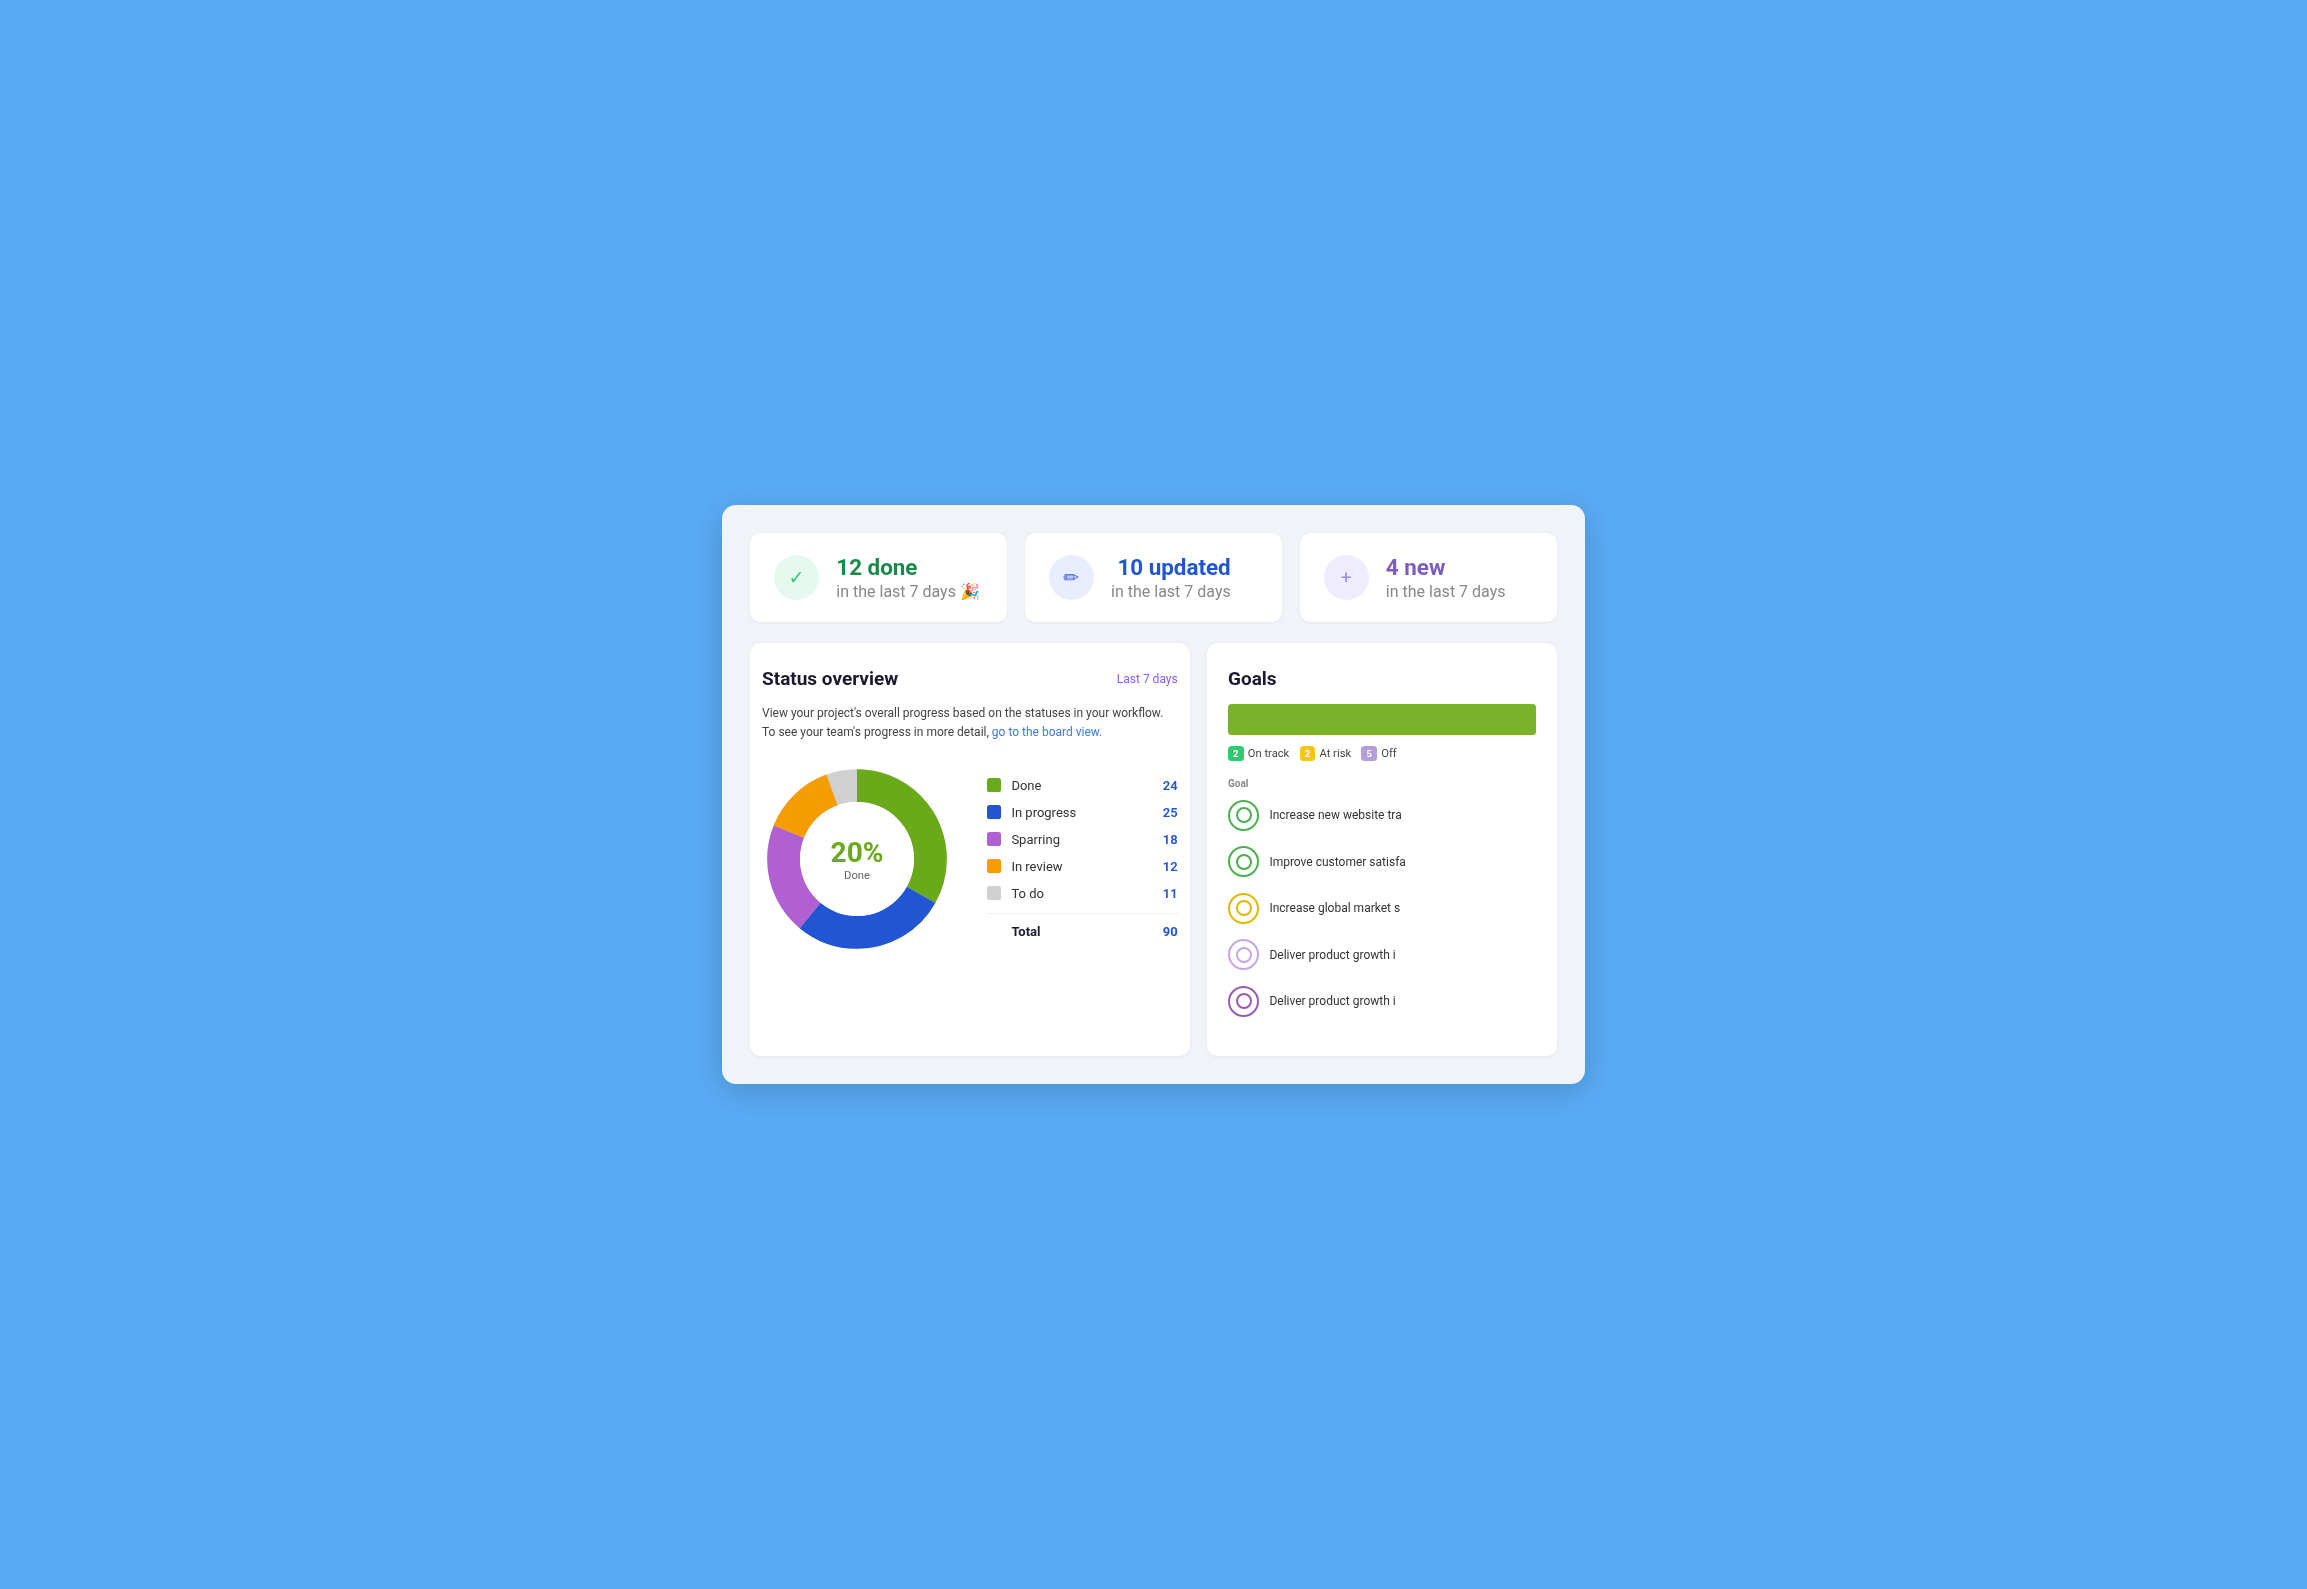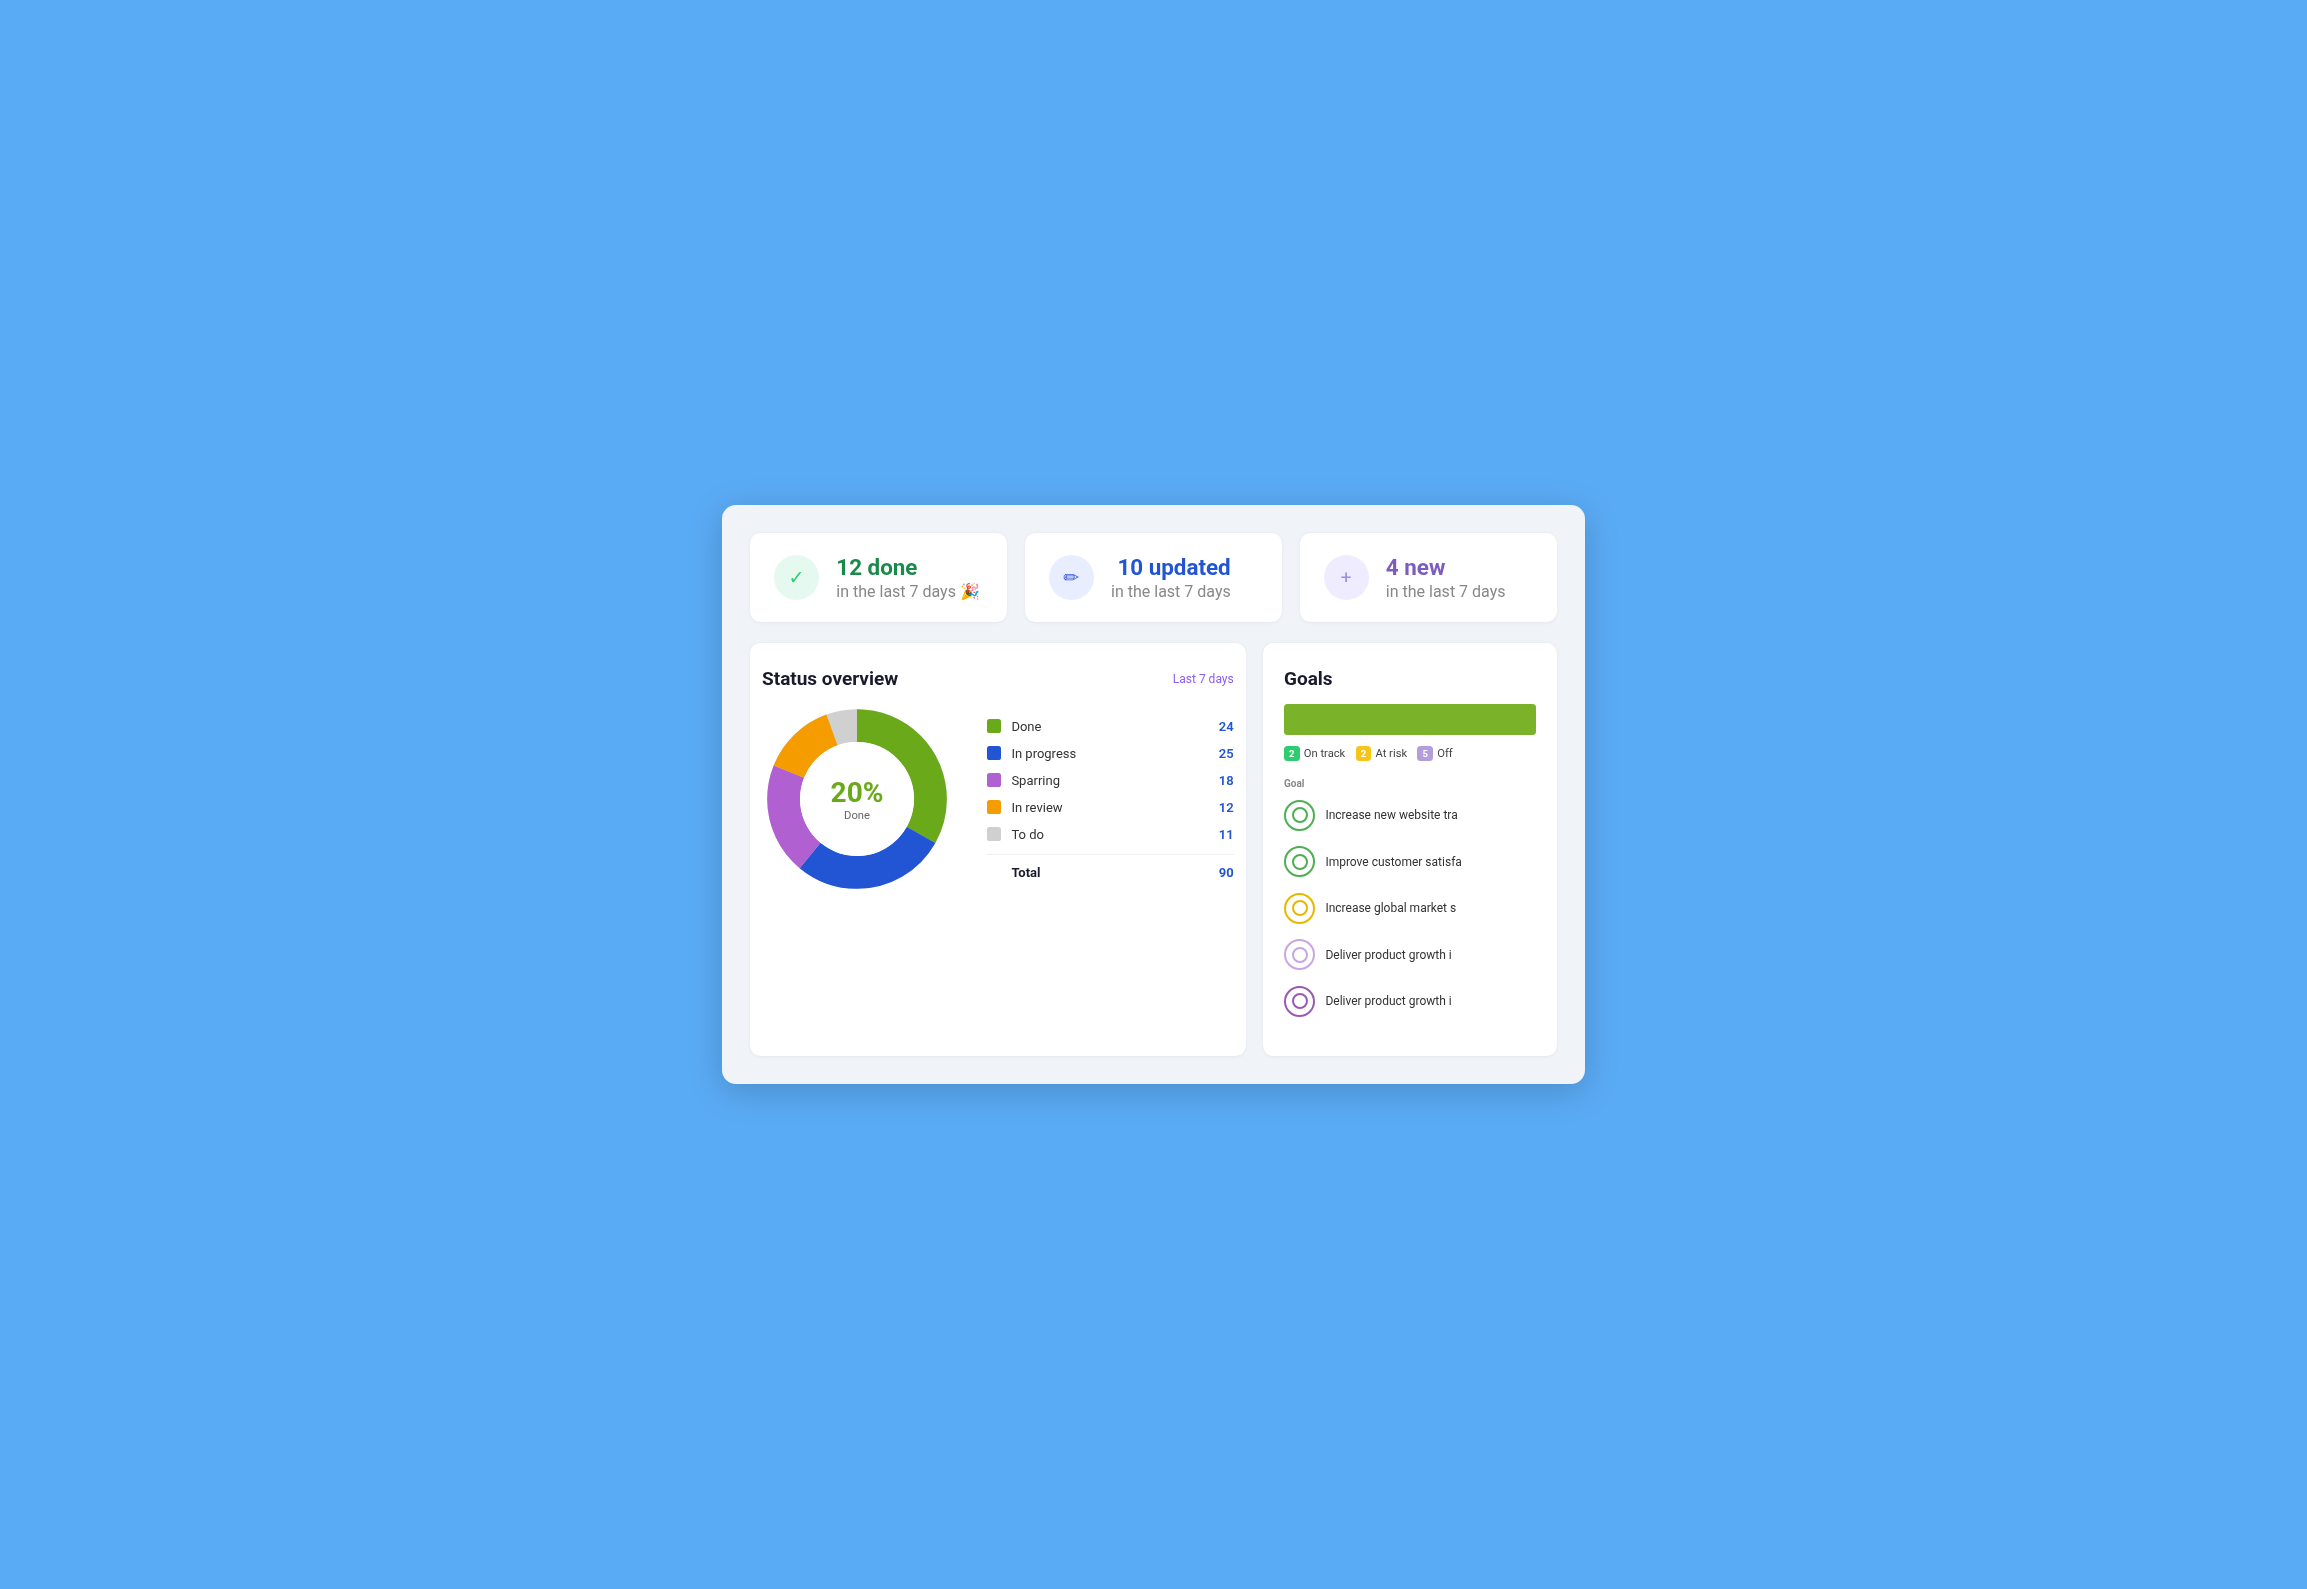--- a/index.html
+++ b/index.html
@@ -171,21 +171,21 @@
       color: #1a1a2e;
     }
     .legend-total .legend-val {
       font-weight: 700;
     }
     
     .goals-panel {
       background: #fff;
       border-radius: 10.4px;
       padding: 24px 21px;
-      width: 294px;
+      width: 350px;
       flex-shrink: 0;
       box-shadow: 0 0.9px 3.5px rgba(0,0,0,0.06);
       overflow: hidden;
     }
     .goals-title {
       font-size: 19px;
       font-weight: 700;
       color: #1a1a2e;
       margin-bottom: 14px;
     }
@@ -302,20 +302,24 @@
       </div>
     </div>
   </div>
 
   <div class="main-row">
 
     <div class="status-panel">
       <div class="panel-header">
         <span class="panel-title">Status overview</span>
         <span class="panel-subtitle">Last 7 days</span>
+      </div>
+      <div class="panel-desc">
+        <span>View your project's overall progress based on the statuses in your workflow. To see your team's progress in more detail,</span>
+        <a href="#">go to the board view.</a>
       </div>
       <div class="chart-legend-row">
 
         <div class="donut-wrap">
           <svg viewBox="0 0 220 220">
             <circle cx="110" cy="110" r="85" fill="none" stroke="#d0d0d0" stroke-width="38"></circle>
 
             <circle cx="110" cy="110" r="85" fill="none" stroke="#6aaa1a" stroke-width="38" stroke-dasharray="176.7 534" stroke-dashoffset="0" transform="rotate(-90 110 110)"></circle>
 
             <circle cx="110" cy="110" r="85" fill="none" stroke="#2255d4" stroke-width="38" stroke-dasharray="148.7 534" stroke-dashoffset="-176.7" transform="rotate(-90 110 110)"></circle>

